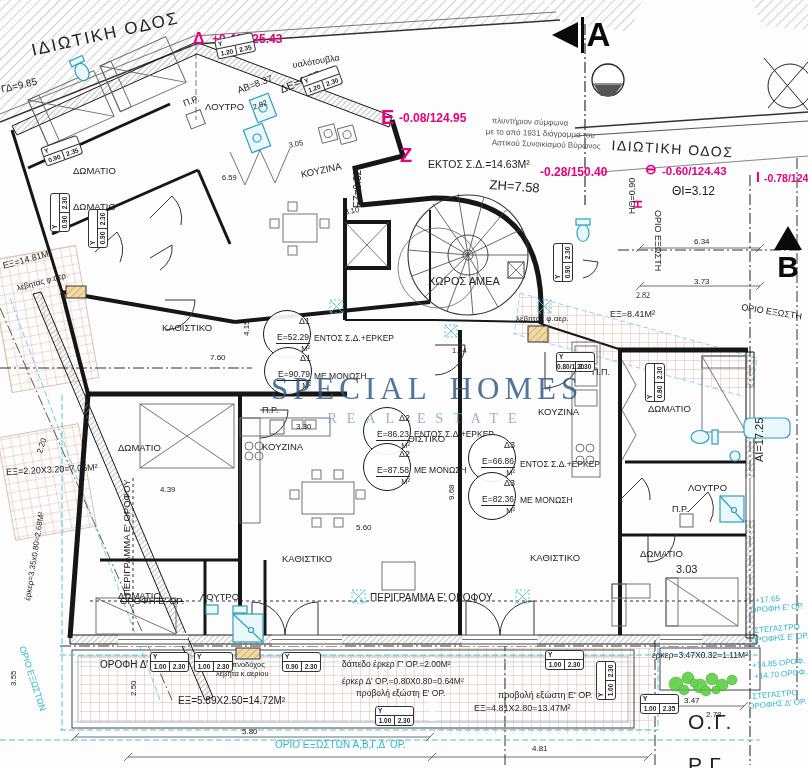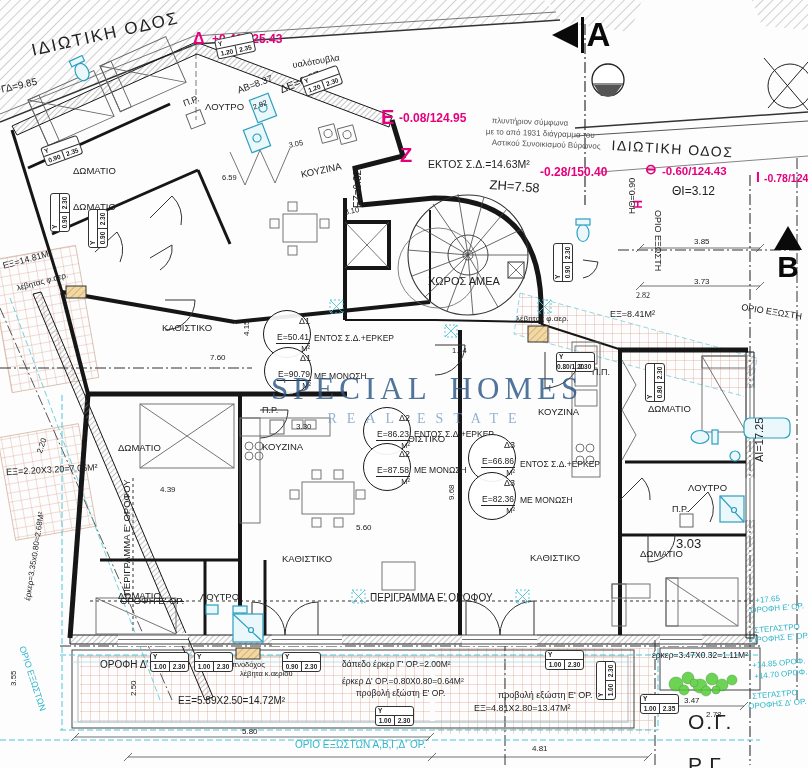--- a/index.html
+++ b/index.html
@@ -453,21 +453,21 @@
 <span class="t" style="left:530px;top:553px;">ΚΑΘΙΣΤΙΚΟ</span>
 <span class="t" style="left:395px;top:434px;">ΚΑΘΙΣΤΙΚΟ</span>
 <span class="t" style="left:428px;top:275px;font-size:11px;">ΧΩΡΟΣ ΑΜΕΑ</span>
 <span class="t" style="left:182px;top:100px;font-size:9px;transform:rotate(-20deg);">Π.Ρ.</span>
 <span class="t" style="left:262px;top:406px;font-size:9px;">Π.Ρ.</span>
 <span class="t" style="left:672px;top:505px;font-size:9px;">Π.Ρ.</span>
 <span class="t" style="left:592px;top:368px;font-size:9px;">Π.Π.</span>
 
 <div class="stamp" style="left:263px;top:310px;">
   <span class="g1">Δ1</span>
-  <span class="g2">Ε=50.41</span>
+  <span class="g2">Ε=52.29</span>
   <span class="g3">Μ²</span>
 </div>
 <span class="t" style="left:314px;top:334px;font-size:8.5px;">ΕΝΤΟΣ Σ.Δ.+ΕΡΚΕΡ</span>
 <div class="stamp" style="left:264px;top:347px;">
   <span class="g1">Δ1</span>
   <span class="g2">Ε=90.79</span>
   <span class="g3">Μ²</span>
 </div>
 <span class="t" style="left:314px;top:372px;font-size:8.5px;">ΜΕ ΜΟΝΩΣΗ</span>
 <div class="stamp" style="left:363px;top:407px;">
@@ -506,59 +506,59 @@
 <span class="t" style="left:24px;top:600px;font-size:8px;transform:rotate(-81deg);">έρκερ=3.35x0.80=2.68Μ²</span>
 <span class="t" style="left:342px;top:660px;font-size:8.5px;">δάπεδο έρκερ Γ' ΟΡ.=2.00Μ²</span>
 
 <span class="t" style="left:292px;top:61px;font-size:9px;transform:rotate(-9deg);">υαλότουβλα</span>
 <span class="t gry" style="left:492px;top:117px;font-size:8px;transform:rotate(2deg);">πλυντήριον σύμφωνα</span>
 <span class="t gry" style="left:486px;top:128px;font-size:8px;transform:rotate(2deg);">με το από 1931 διάγραμμα του</span>
 <span class="t gry" style="left:492px;top:139px;font-size:8px;transform:rotate(2deg);">Αστικού Συνοικισμού Βύρωνος</span>
 <span class="t" style="left:16px;top:285px;font-size:8px;transform:rotate(-15deg);">λέβητας φ.αερ.</span>
 <span class="t" style="left:516px;top:315px;font-size:8px;">λέβητας φ.αερ.</span>
 <span class="t" style="left:224px;top:661px;font-size:7.5px;">καπνοδόχος</span>
-<span class="t" style="left:216px;top:670px;font-size:7.5px;margin-left:24px;">λέβητα κ.αερίου</span>
+<span class="t" style="left:216px;top:670px;font-size:7.5px;">λέβητα κ.αερίου</span>
 
 <span class="t" style="left:122px;top:596px;font-size:9.5px;transform:rotate(-90deg);">ΠΕΡΙΓΡΑΜΜΑ Ε' ΟΡΟΦΟΥ</span>
 <span class="t" style="left:370px;top:592px;font-size:10px;">ΠΕΡΙΓΡΑΜΜΑ Ε' ΟΡΟΦΟΥ</span>
 <span class="t" style="left:100px;top:659px;font-size:10px;">ΟΡΟΦΗ Δ' ΟΡ.</span>
 <span class="t" style="left:120px;top:596px;font-size:9.5px;text-decoration:line-through;">ΟΡΟΦΗ Ε' ΟΡ.</span>
-<span class="t cy" style="left:275px;top:739px;font-size:10px;margin-left:20px;">ΟΡΙΟ ΕΞΩΣΤΩΝ Α,Β,Γ,Δ' ΟΡ.</span>
+<span class="t cy" style="left:275px;top:739px;font-size:10px;">ΟΡΙΟ ΕΞΩΣΤΩΝ Α,Β,Γ,Δ' ΟΡ.</span>
 <span class="t cy" style="left:26px;top:645px;font-size:9px;transform:rotate(72deg);">ΟΡΙΟ ΕΞΩΣΤΩΝ</span>
 <span class="t" style="left:662px;top:210px;font-size:9px;transform:rotate(90deg);">ΟΡΙΟ ΕΞΩΣΤΗ</span>
 <span class="t" style="left:742px;top:303px;font-size:9px;transform:rotate(9deg);">ΟΡΙΟ ΕΞΩΣΤΗ</span>
 <span class="t" style="left:356px;top:689px;font-size:8.5px;">προβολή εξώστη Ε' ΟΡ.</span>
 <span class="t" style="left:498px;top:691px;font-size:9px;">προβολή εξώστη Ε' ΟΡ.</span>
 <span class="t" style="left:688px;top:710px;font-size:21px;letter-spacing:2px;">Ο.Γ.</span>
 <span class="t" style="left:688px;top:753px;font-size:21px;letter-spacing:2px;">Ρ.Γ.</span>
 
 <span class="t cy" style="left:755px;top:597px;font-size:8px;transform:rotate(-5deg);">+17.65</span>
 <span class="t cy" style="left:750px;top:607px;font-size:8px;transform:rotate(-5deg);">ΟΡΟΦΗ Ε' ΟΡ.</span>
 <span class="t cy" style="left:754px;top:627px;font-size:8px;transform:rotate(-5deg);">ΣΤΕΓΑΣΤΡΟ</span>
 <span class="t cy" style="left:750px;top:637px;font-size:8px;transform:rotate(-5deg);">ΟΡΟΦΗΣ Ε' ΟΡ.</span>
 <span class="t cy" style="left:752px;top:662px;font-size:8px;transform:rotate(-5deg);">+14.85 ΟΡΟΦ.</span>
 <span class="t cy" style="left:754px;top:673px;font-size:8px;transform:rotate(-5deg);">+14.70 ΟΡΟΦ.</span>
 <span class="t cy" style="left:752px;top:693px;font-size:8px;transform:rotate(-5deg);">ΣΤΕΓΑΣΤΡΟ</span>
 <span class="t cy" style="left:748px;top:703px;font-size:8px;transform:rotate(-5deg);">ΟΡΟΦΗΣ Δ' ΟΡ.</span>
 
-<span class="t" style="left:694px;top:238px;font-size:8px;">3.85</span>
+<span class="t" style="left:694px;top:238px;font-size:8px;">6.34</span>
 <span class="t" style="left:694px;top:278px;font-size:8px;">3.73</span>
 <span class="t" style="left:636px;top:292px;font-size:8px;font-family:Liberation Serif, serif;">2.82</span>
 <span class="t" style="left:252px;top:104px;font-size:7.5px;transform:rotate(-20deg);">2.92</span>
 <span class="t" style="left:288px;top:142px;font-size:7.5px;transform:rotate(-12deg);">3.05</span>
 <span class="t" style="left:210px;top:354px;font-size:8px;">7.60</span>
 <span class="t" style="left:243px;top:336px;font-size:8px;transform:rotate(-90deg);">4.15</span>
 <span class="t" style="left:160px;top:486px;font-size:8px;">4.39</span>
 <span class="t" style="left:296px;top:423px;font-size:8px;">3.30</span>
 <span class="t" style="left:356px;top:524px;font-size:8px;">5.60</span>
 <span class="t" style="left:242px;top:728px;font-size:8px;">5.80</span>
 <span class="t" style="left:532px;top:745px;font-size:8px;">4.81</span>
 <span class="t" style="left:684px;top:697px;font-size:8px;">3.47</span>
 <span class="t" style="left:706px;top:711px;font-size:8px;">2.78</span>
-<span class="t" style="left:676px;top:537px;font-size:13px;">3.03</span>
+<span class="t" style="left:676px;top:563px;font-size:11px;">3.03</span>
 <span class="t" style="left:448px;top:500px;font-size:8px;transform:rotate(-90deg);">9.68</span>
 <span class="t" style="left:130px;top:696px;font-size:8px;transform:rotate(-90deg);">2.50</span>
 <span class="t" style="left:222px;top:174px;font-size:7.5px;">6.59</span>
 <span class="t" style="left:10px;top:686px;font-size:8px;transform:rotate(-90deg);">3.55</span>
 <span class="t" style="left:452px;top:347px;font-size:7.5px;">1.54</span>
 <span class="t" style="left:344px;top:209px;font-size:7.5px;transform:rotate(-12deg);">3.10</span>
 <span class="t" style="left:36px;top:452px;font-size:8px;transform:rotate(-72deg);">2.20</span>
 
 <div class="dtag" style="left:214px;top:40px;transform:rotate(-12deg);">
   <div class="h">Υ</div>

